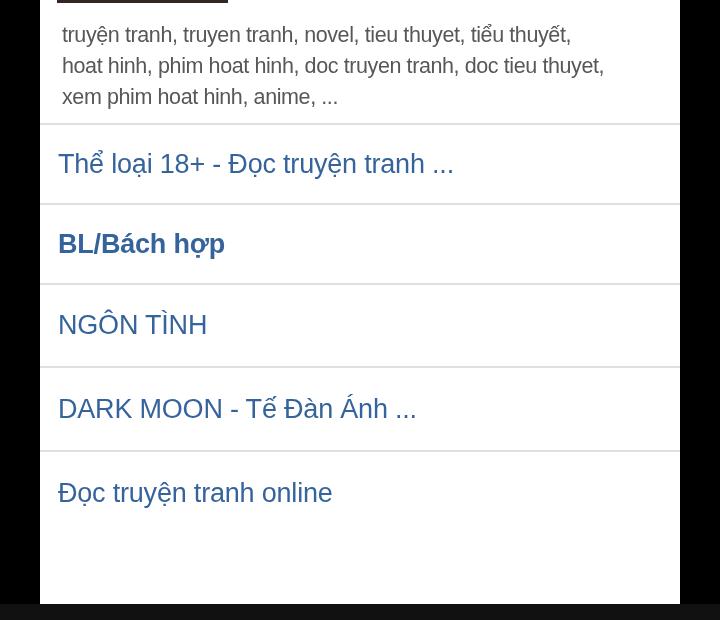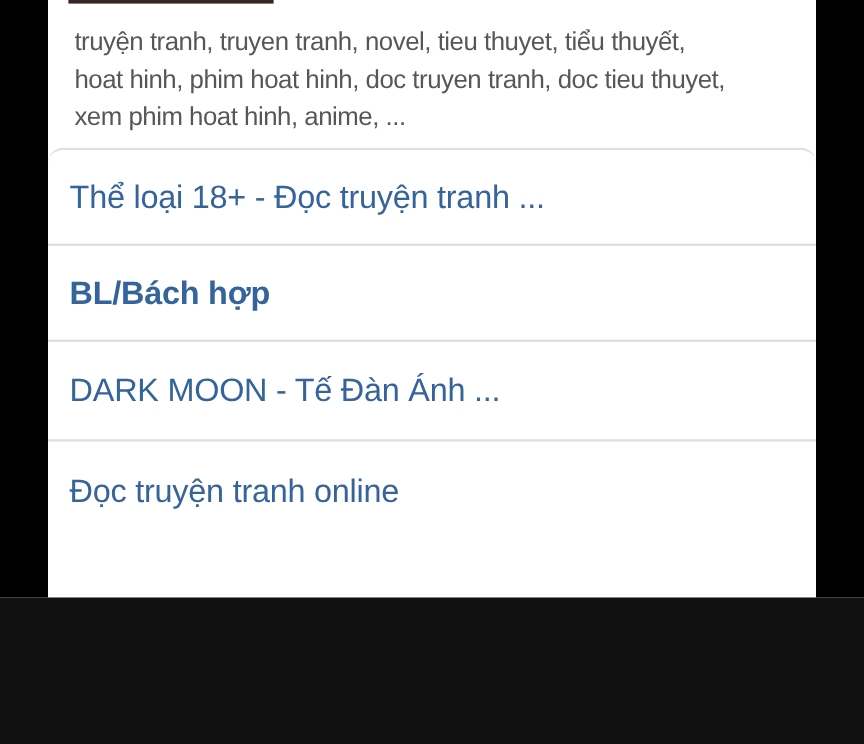--- a/index.html
+++ b/index.html
@@ -7,21 +7,21 @@
     --keyword_gray:#57575b;
     --divider:#e0e0e3;
     --letterbox:#000000;
     --band:#eeeef0;
     --fragment:#241411;
   }
   *{margin:0;padding:0;box-sizing:border-box;}
   html,body{background:#111;}
   .stage{
     position:relative;
-    width:720px;height:498px;
+    width:720px;height:604px;
     background:#ffffff;
     overflow:hidden;
     font-family:"Liberation Sans", sans-serif;
   }
   .letterbox-left{
     position:absolute;left:0;top:0;width:40px;height:608px;
     background:var(--letterbox);
   }
   .letterbox-right{
     position:absolute;left:680px;top:0;width:40px;height:620px;
@@ -49,21 +49,21 @@
   }
   .link-list{
     position:absolute;left:0;top:123px;width:640px;
     list-style:none;
   }
   .link-row{
     border-top:2px solid var(--divider);
     display:flex;align-items:center;
     padding-left:18px;
   }
-  .link-row:nth-child(1){height:80px;border-radius:13px;}
+  .link-row:nth-child(1){height:80px;}
   .link-row:nth-child(2){height:80px;font-weight:bold;}
   .link-row:nth-child(3){height:83px;}
   .link-row:nth-child(4){height:84px;}
   .link-row:nth-child(5){height:85px;text-align:center;}
   .link-row:nth-child(6){height:77px;}
   .link-row a{
     color:var(--link_blue);
     text-decoration:none;
     font-size:27px;
     letter-spacing:-0.2px;
@@ -88,20 +88,23 @@
 xem phim hoat hinh, anime, ...</p>
 
     <ul class="link-list">
       <li class="link-row">
         <a>Thể loại 18+ - Đọc truyện tranh ...</a>
       </li>
       <li class="link-row">
         <a>BL/Bách hợp</a>
       </li>
       <li class="link-row">
+        <a>NGÔN TÌNH</a>
+      </li>
+      <li class="link-row">
         <a>DARK MOON - Tế Đàn Ánh ...</a>
       </li>
       <li class="link-row">
         <a>Đọc truyện tranh online</a>
       </li>
     </ul>
 
   </div>
 
   <div class="bottom-band"></div>

